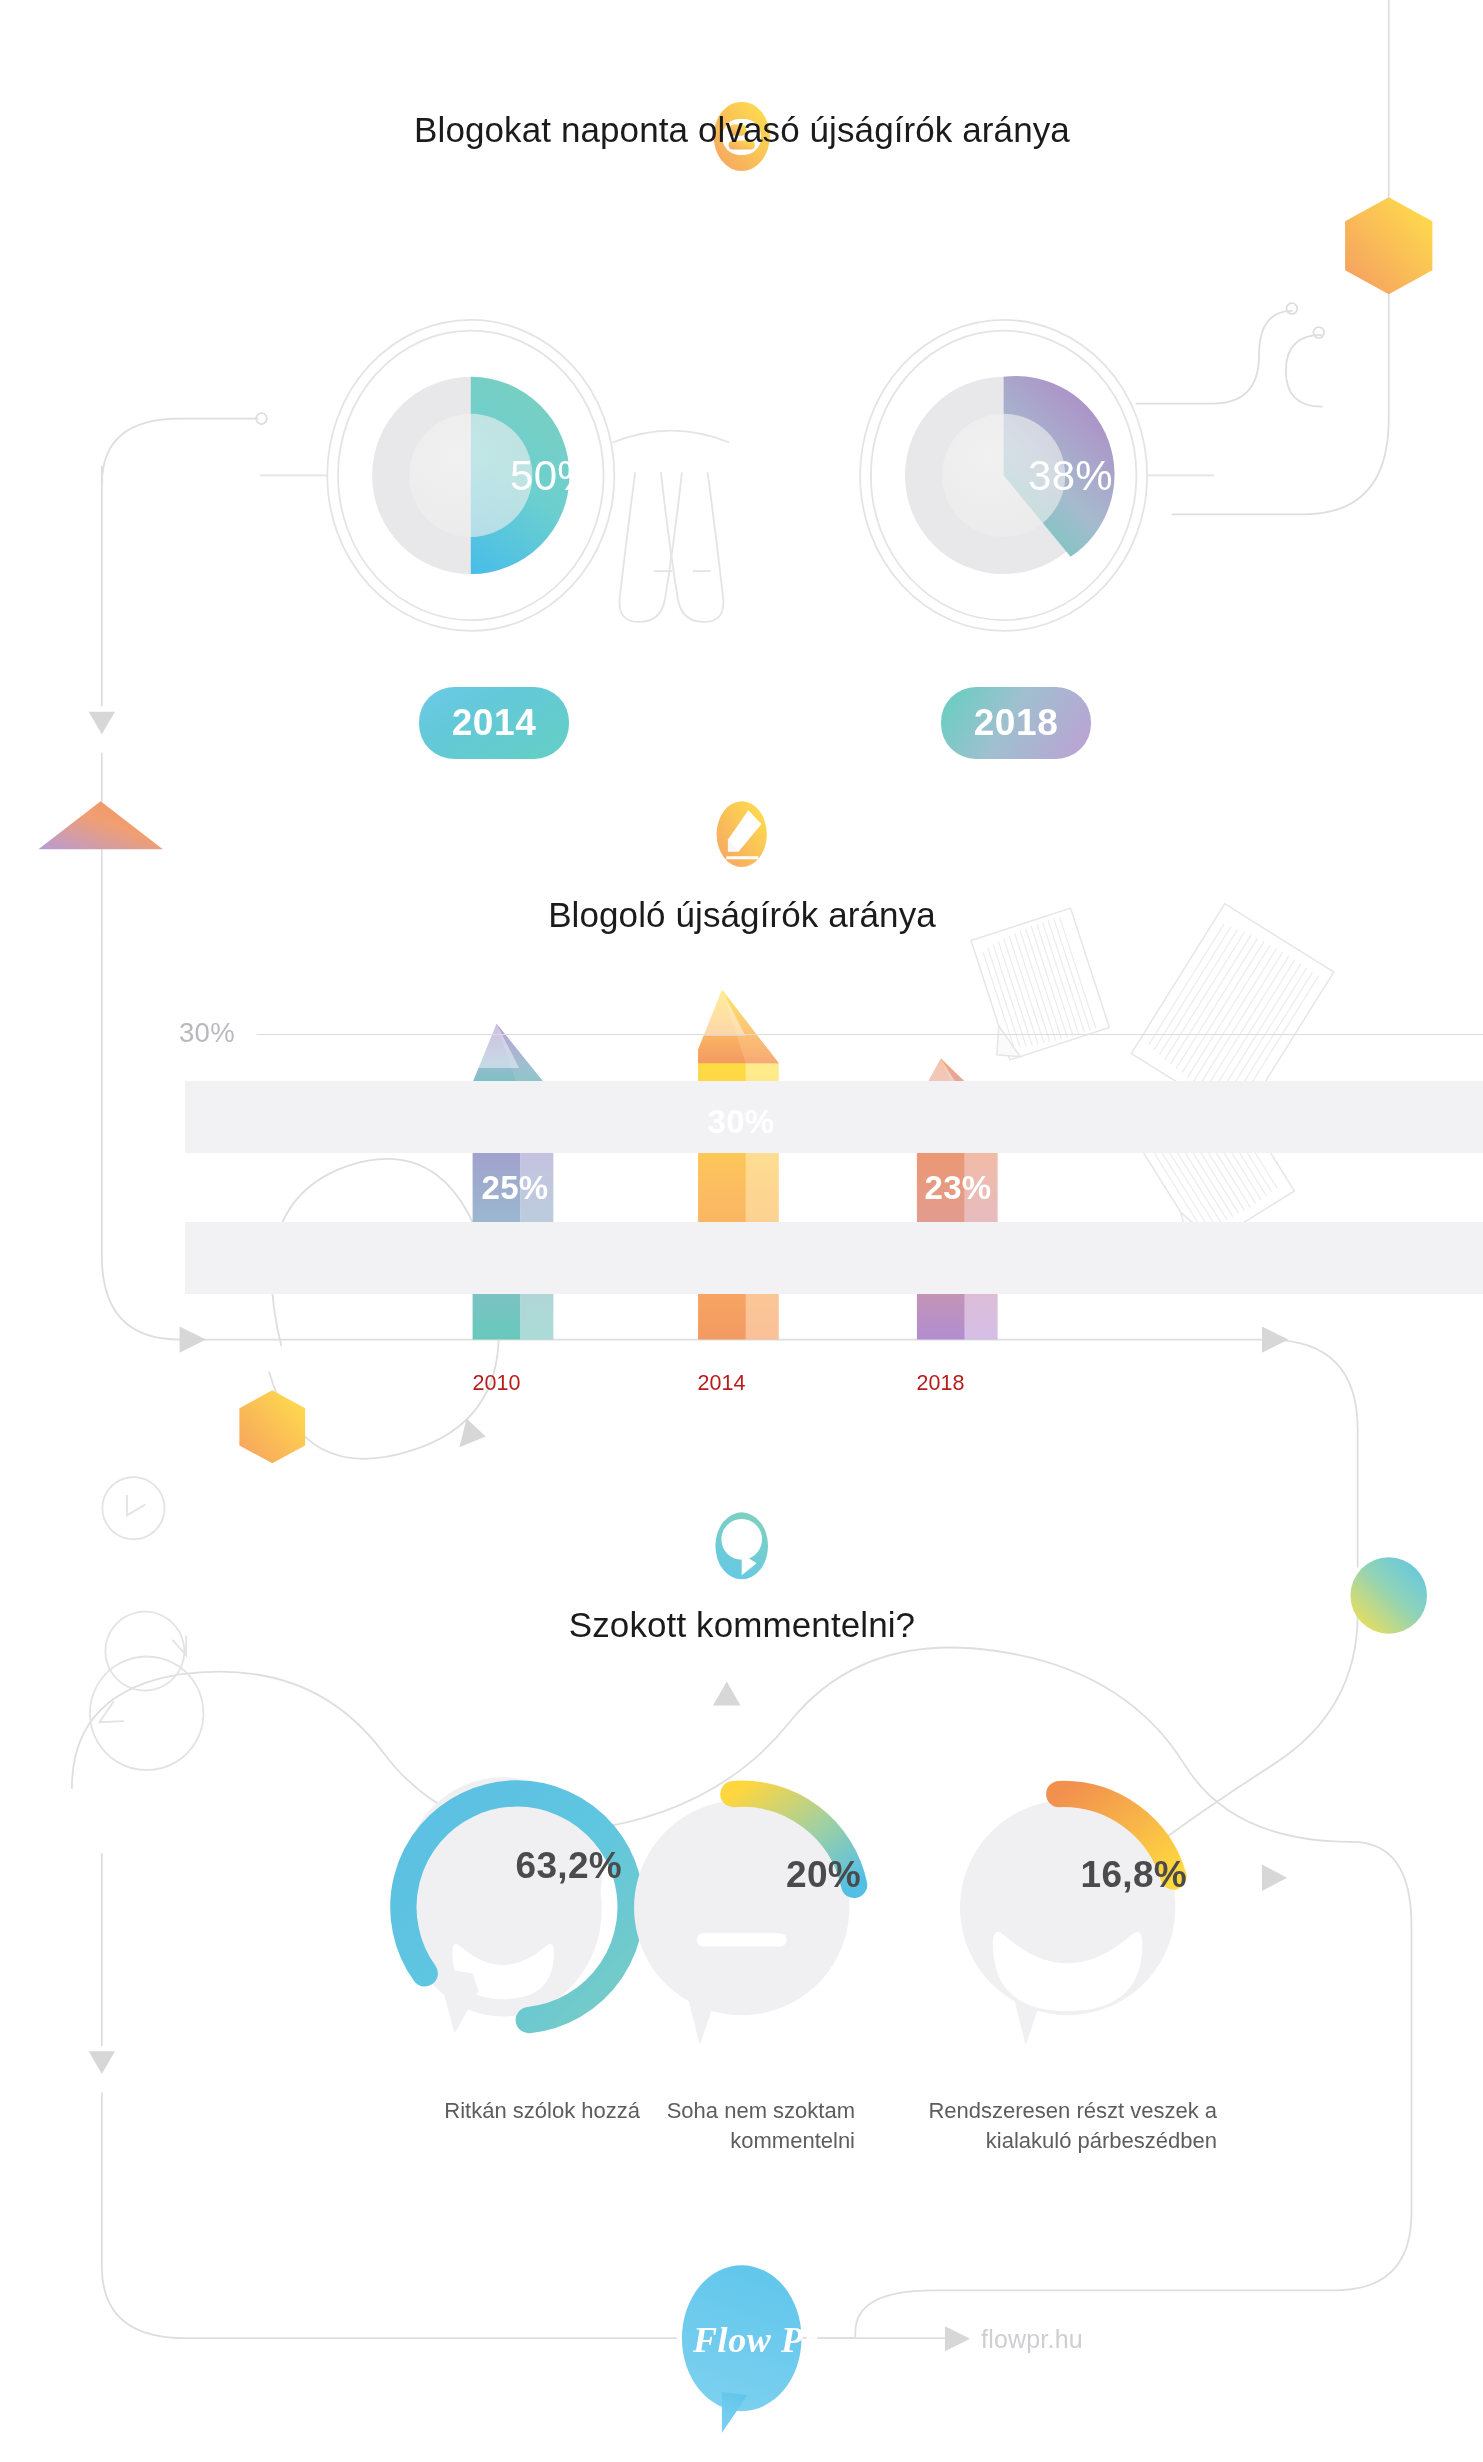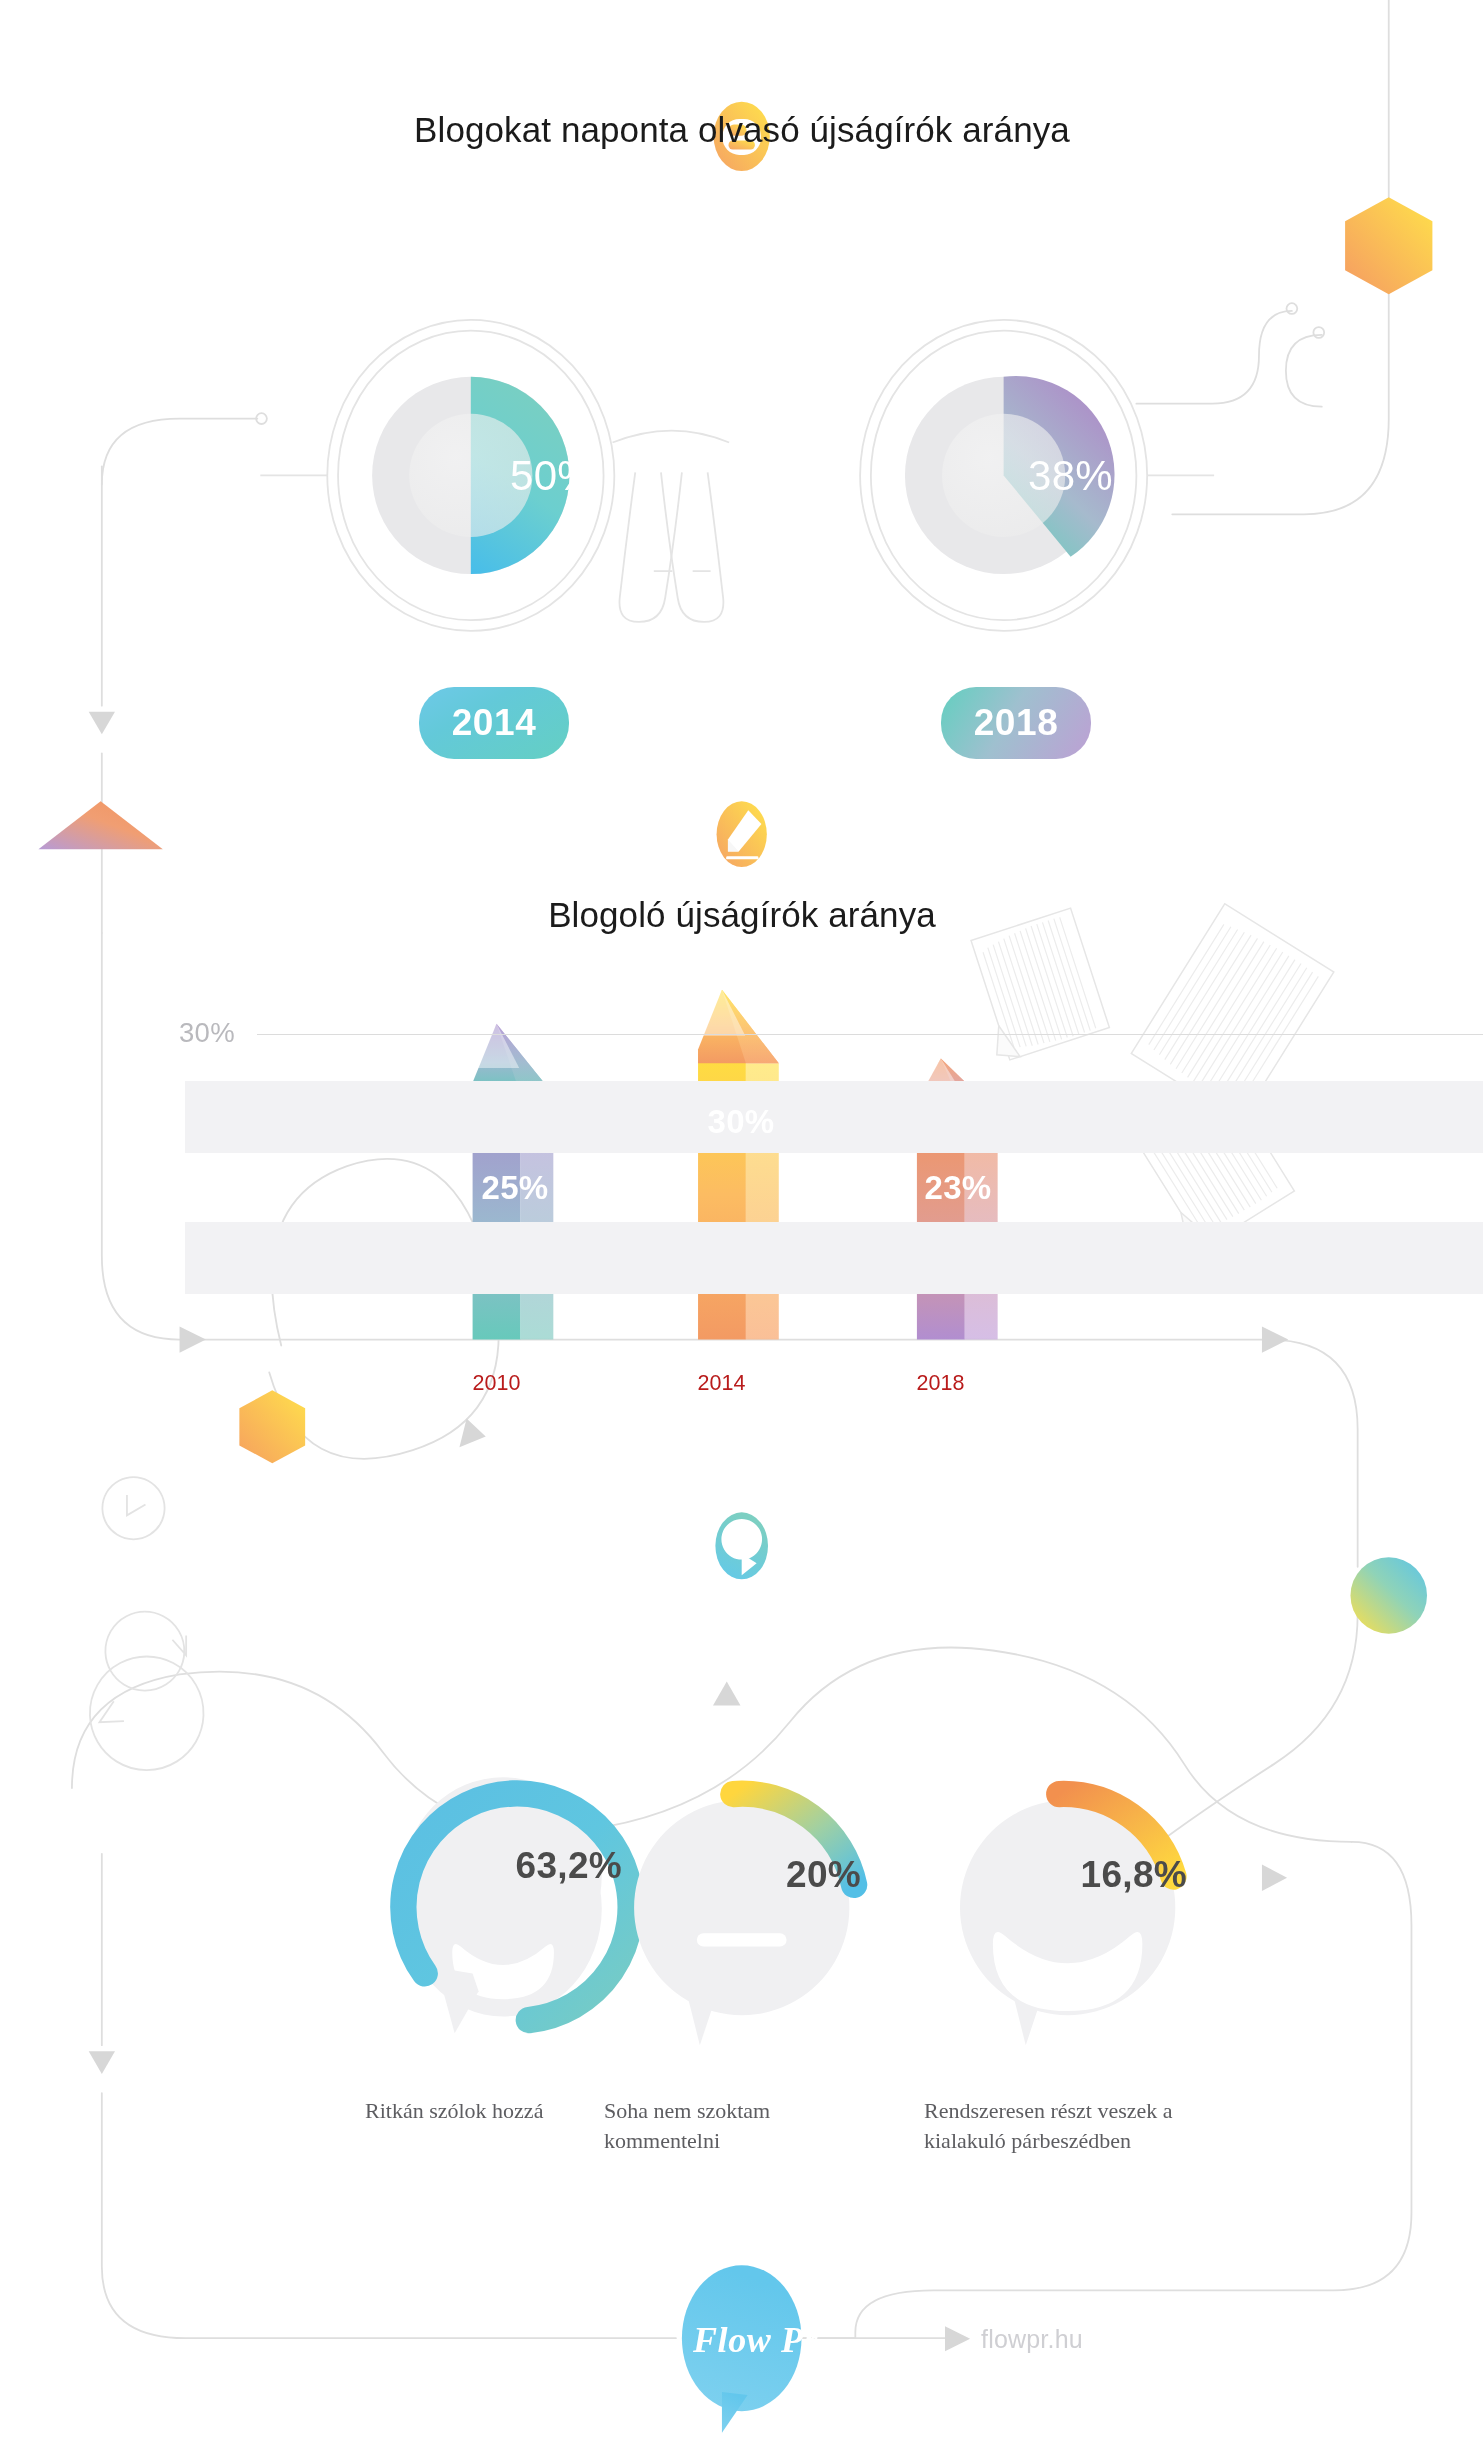--- a/index.html
+++ b/index.html
@@ -46,22 +46,22 @@
     position:absolute;color:#fff;font-weight:700;font-size:33px;
     text-align:center;width:144px;letter-spacing:0.3px;
   }
 
   
   .gauge-value{
     position:absolute;font-weight:700;font-size:37px;color:#4b4b4b;
     text-align:right;width:239px;letter-spacing:0.3px;
   }
   .gauge-caption{
-    position:absolute;font-size:22px;color:#5d5d61;text-align:left;
-    width:275px;line-height:1.35;font-family:Liberation Serif, serif;
+    position:absolute;font-size:22px;color:#5d5d61;text-align:right;
+    width:275px;line-height:1.35;
   }
 
   
   .footer-url{
     position:absolute;font-size:25px;color:#cfcfd3;letter-spacing:0.2px;
   }
   .logo-word{
     position:absolute;color:#ffffff;font-size:36px;
     font-family:"Liberation Serif", serif;font-style:italic;font-weight:700;
     letter-spacing:0.6px;
@@ -372,20 +372,21 @@
       <path d="M1680 3237 q105 92 210 0 q20 -18 20 14 q0 112 -125 112 q-125 0 -125 -112 q0 -32 20 -14 Z" fill="#ffffff"></path>
       <path d="M1771 3000 A192 192 0 0 1 1962 3138" fill="none" stroke="url(#gArc3)" stroke-width="44" stroke-linecap="round"></path>
     </g>
 
     <g>
       <ellipse cx="1240" cy="3910" rx="100" ry="122" fill="url(#gLogo)"></ellipse>
       <path d="M1207 4000 L1207 4068 L1250 4005 Z" fill="url(#gLogo)"></path>
     </g>
   </svg>
 
+  <div class="sec-title" style="top:1605px;left:0;">Szokott kommentelni?</div>
 
   <div class="gauge-value" style="left:383px;top:1845px;">63,2%</div>
   <div class="gauge-value" style="left:622px;top:1854px;">20%</div>
   <div class="gauge-value" style="left:948px;top:1854px;">16,8%</div>
 
   <div class="gauge-caption" style="left:365px;top:2096px;">Ritkán szólok hozzá</div>
   <div class="gauge-caption" style="left:604px;top:2096px;width:251px;">Soha nem szoktam kommentelni</div>
   <div class="gauge-caption" style="left:924px;top:2096px;width:293px;">Rendszeresen részt veszek a kialakuló párbeszédben</div>
 
   <div class="logo-word" style="left:693px;top:2319px;">Flow Pr</div>

